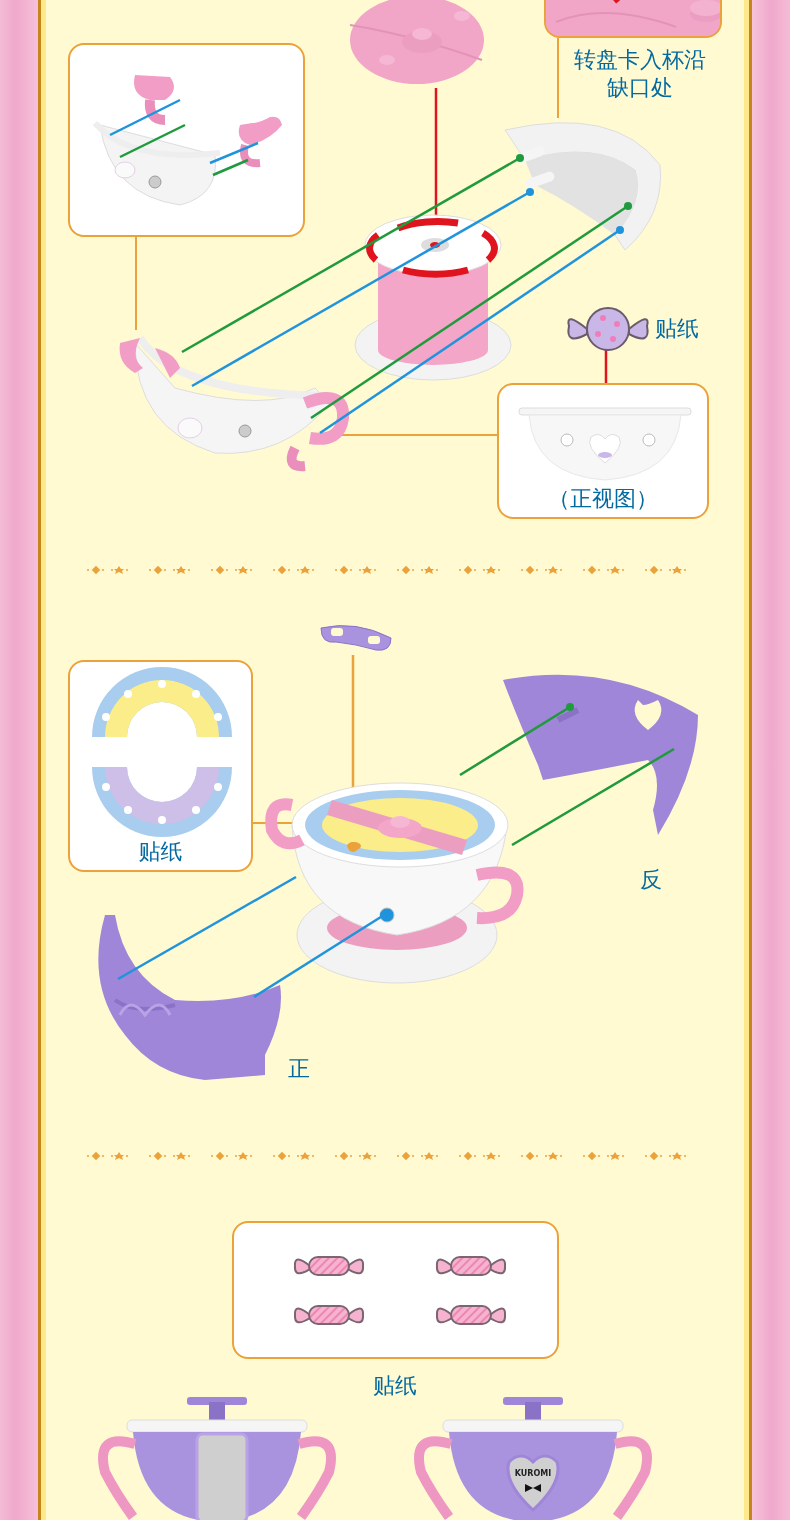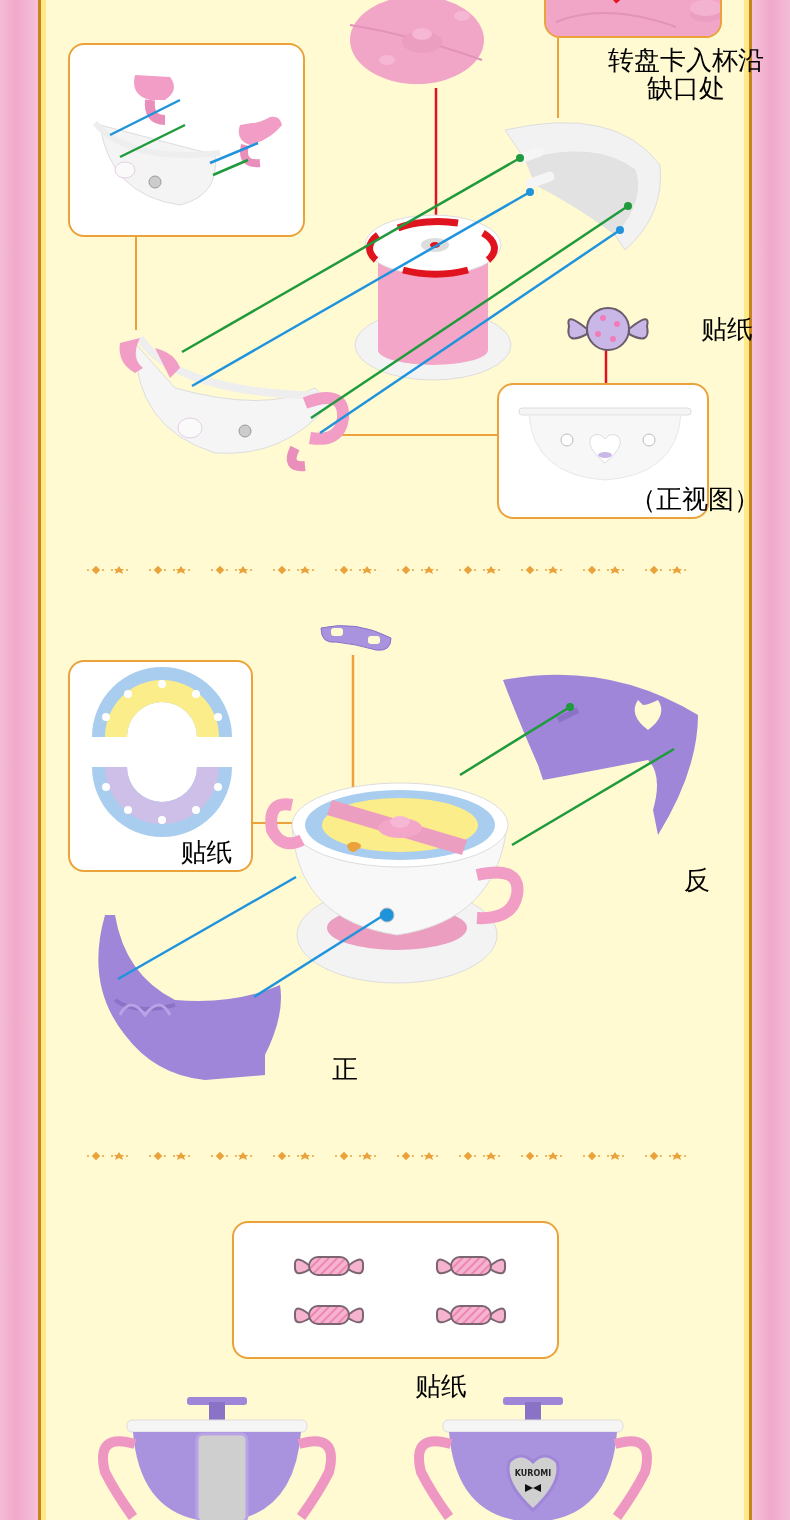--- a/index.html
+++ b/index.html
@@ -3,21 +3,21 @@
 <meta charset="utf-8">
 <style>
   html,body{margin:0;padding:0;}
   body{width:790px;height:1520px;overflow:hidden;position:relative;background:#f3b6d2;font-family:"DejaVu Sans",sans-serif;}
   .stripe-l{position:absolute;left:0;top:0;width:38px;height:1520px;background:linear-gradient(90deg,#f4bcd6 0%,#f0a9cb 40%,#f3b4d2 70%,#f6c2da 100%);}
   .stripe-r{position:absolute;right:0;top:0;width:38px;height:1520px;background:linear-gradient(90deg,#f6c2da 0%,#f0a9cb 50%,#f4bcd6 100%);}
   .panel{position:absolute;left:38px;top:0;width:714px;height:1520px;background:#fffad2;border-left:3px solid #c8841c;border-right:3px solid #c8841c;box-sizing:border-box;}
   .panel::before,.panel::after{content:"";position:absolute;top:0;width:5px;height:100%;background:#fde98a;}
   .panel::before{left:0}.panel::after{right:0}
   .box{position:absolute;background:#fff;border:2px solid #eba23a;border-radius:16px;box-sizing:border-box;}
-  .label{position:absolute;color:#000000;font-size:26px;line-height:28px;text-align:center;margin-left:46px;}
+  .label{position:absolute;color:#0369a1;font-size:22px;line-height:28px;text-align:center;}
   .divider{position:absolute;left:86px;width:620px;height:14px;}
   svg{position:absolute;overflow:visible;}
 </style>
 </head>
 <body>
 
 <div class="stripe-l"></div>
 <div class="stripe-r"></div>
 
 <div class="panel"></div>
@@ -129,21 +129,21 @@
 
 <div class="box" style="left:497px;top:383px;width:212px;height:136px;">
   <svg width="212" height="100" style="left:0;top:0">
     <rect x="20" y="23" width="172" height="7" rx="3" fill="#f5f5f5" stroke="#ddd"></rect>
     <path d="M30 30 Q35 90 106 95 Q177 90 182 30 Z" fill="#f7f7f7" stroke="#e8e8e8"></path>
     <circle cx="68" cy="55" r="6" fill="#fff" stroke="#bbb"></circle>
     <circle cx="150" cy="55" r="6" fill="#fff" stroke="#bbb"></circle>
     <path d="M106 78 Q86 62 92 52 Q100 46 106 54 Q112 46 120 52 Q126 62 106 78 Z" fill="#fff" stroke="#ddd"></path>
     <ellipse cx="106" cy="70" rx="7" ry="3" fill="#c9b7e8"></ellipse>
   </svg>
-  <div class="label" style="left:0;top:100px;width:208px;padding-left:46px;">（正视图）</div>
+  <div class="label" style="left:0;top:100px;width:208px;">（正视图）</div>
 </div>
 
 <svg class="divider" width="620" height="14" style="left:86px;top:563px">
   <defs>
     <pattern id="dots" x="0" y="0" width="62" height="14" patternUnits="userSpaceOnUse">
       <circle cx="2" cy="7" r="1" fill="#eba23a"></circle>
       <rect x="7" y="4" width="6" height="6" fill="#eba23a" transform="rotate(45 10 7)"></rect>
       <circle cx="17" cy="7" r="1" fill="#eba23a"></circle>
       <circle cx="26" cy="7" r="1" fill="#eba23a"></circle>
       <polygon points="33,3 35,6 38,6 36,8 37,11 33,9 29,11 30,8 28,6 31,6" fill="#eba23a"></polygon>

